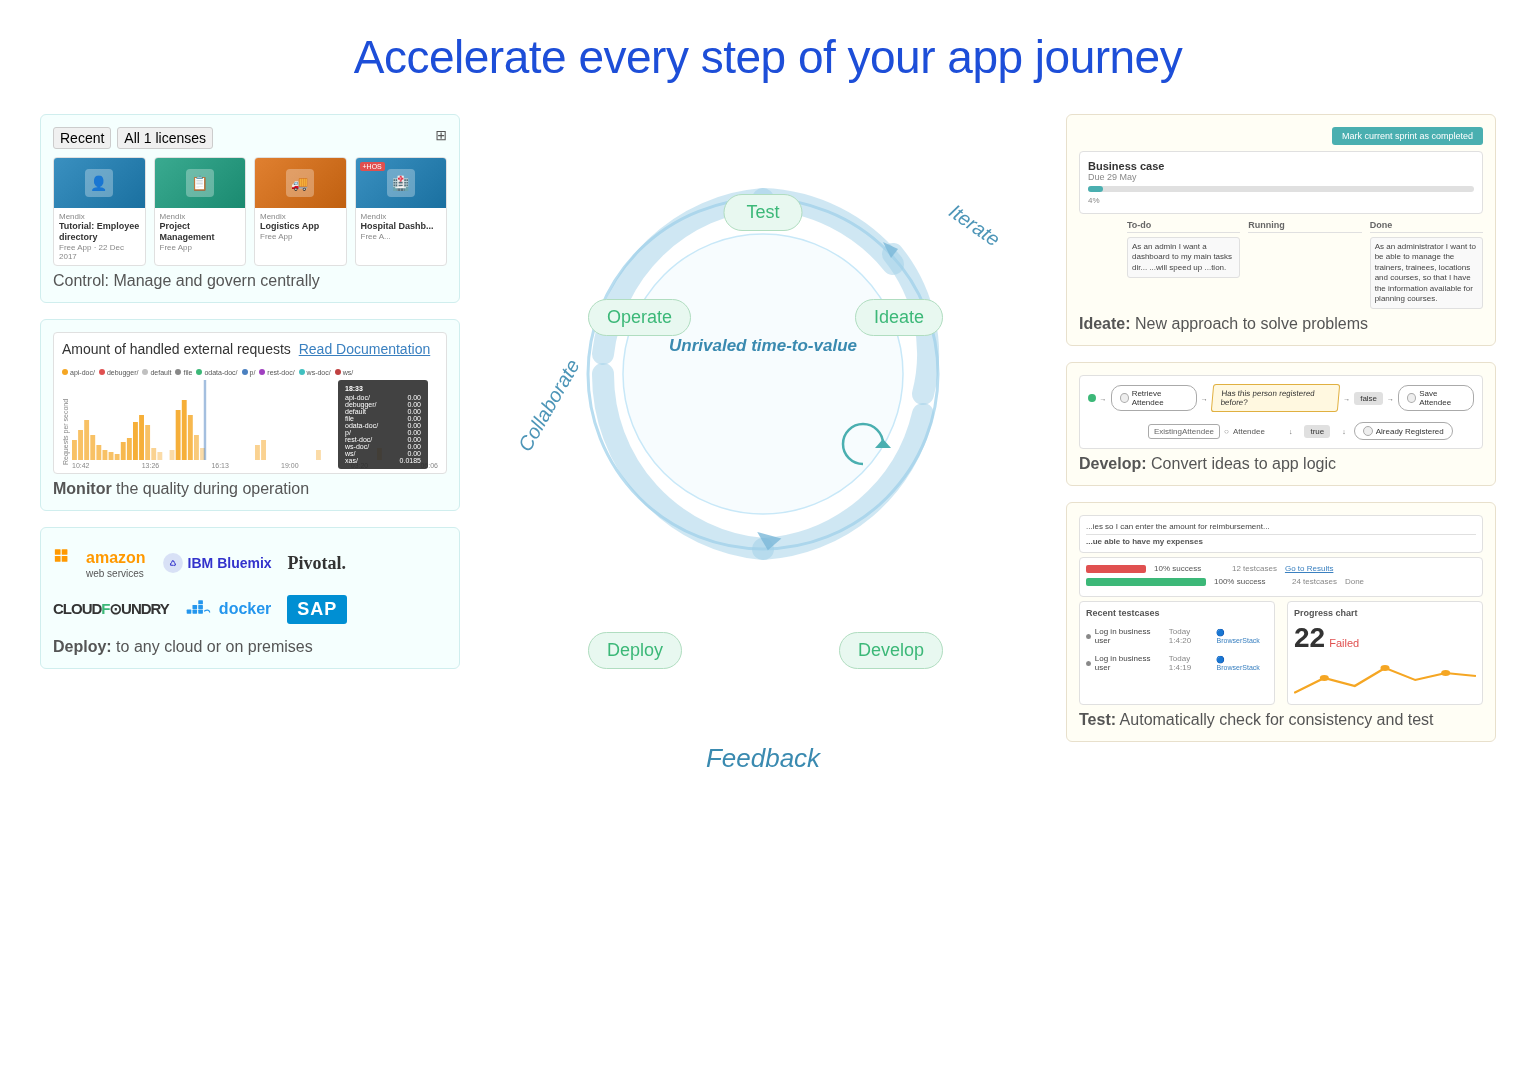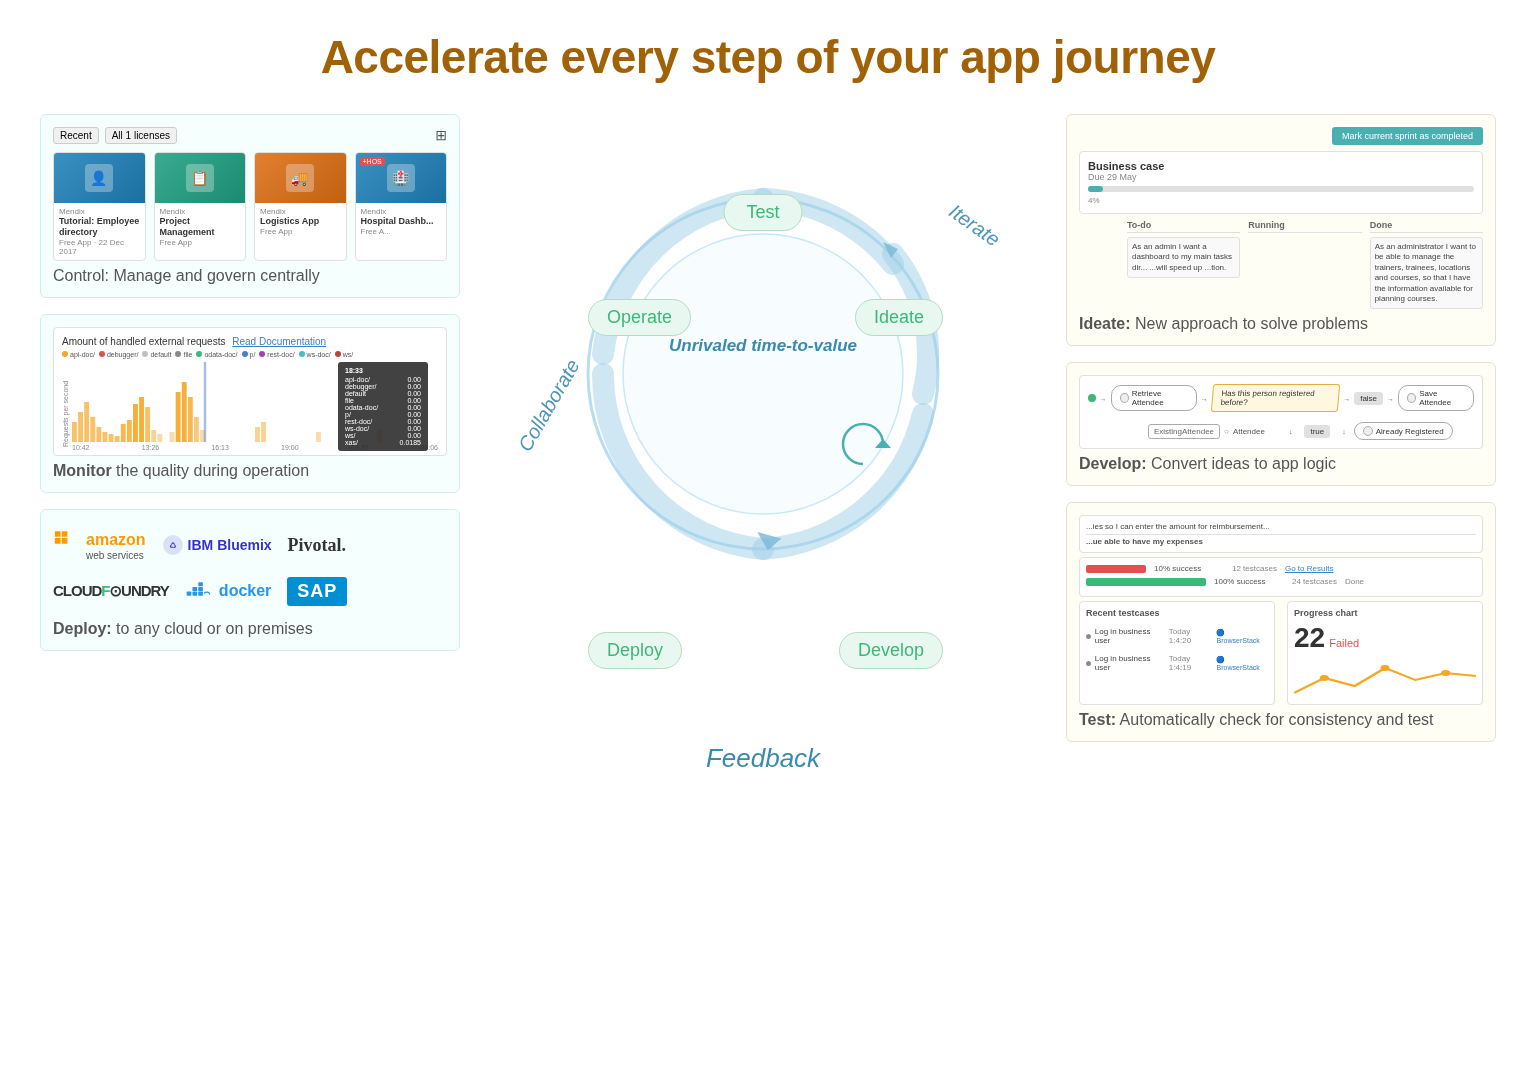--- a/index.html
+++ b/index.html
@@ -12,23 +12,23 @@
     }
     .page-container {
       width: 1536px;
       min-height: 1077px;
       background: #fff;
       position: relative;
       padding: 30px 40px;
     }
     .main-title {
       text-align: center;
-      color: #a16207;
+      color: #1d4ed8;
       font-size: 46px;
-      font-weight: 700;
+      font-weight: 400;
       margin-bottom: 30px;
       letter-spacing: -0.5px;
     }
     
     .left-panel {
       width: 420px;
       flex-shrink: 0;
       display: flex;
       flex-direction: column;
       gap: 16px;
@@ -56,21 +56,21 @@
       gap: 6px;
       margin-bottom: 8px;
       font-size: 11px;
       color: #555;
     }
     .toolbar-btn {
       background: #f0f0f0;
       border: 1px solid #ccc;
       border-radius: 3px;
       padding: 2px 6px;
-      font-size: 10px;
+      font-size: 14px;
       cursor: pointer;
     }
     .app-cards-row {
       display: flex;
       gap: 8px;
     }
     .app-card {
       flex: 1;
       border: 1px solid #e0e0e0;
       border-radius: 4px;
@@ -125,23 +125,23 @@
       padding: 12px;
     }
     .chart-container {
       background: #fff;
       border: 1px solid #e0e0e0;
       border-radius: 4px;
       padding: 8px;
       margin-bottom: 6px;
     }
     .chart-title {
-      font-size: 10px;
+      font-size: 14px;
       color: #333;
-      margin-bottom: 4px;
+      margin-bottom: 12px;
     }
     .chart-title a { color: #3a80c0; }
     .chart-legend {
       display: flex;
       flex-wrap: wrap;
       gap: 4px;
       margin-bottom: 4px;
     }
     .legend-item {
       display: flex;

